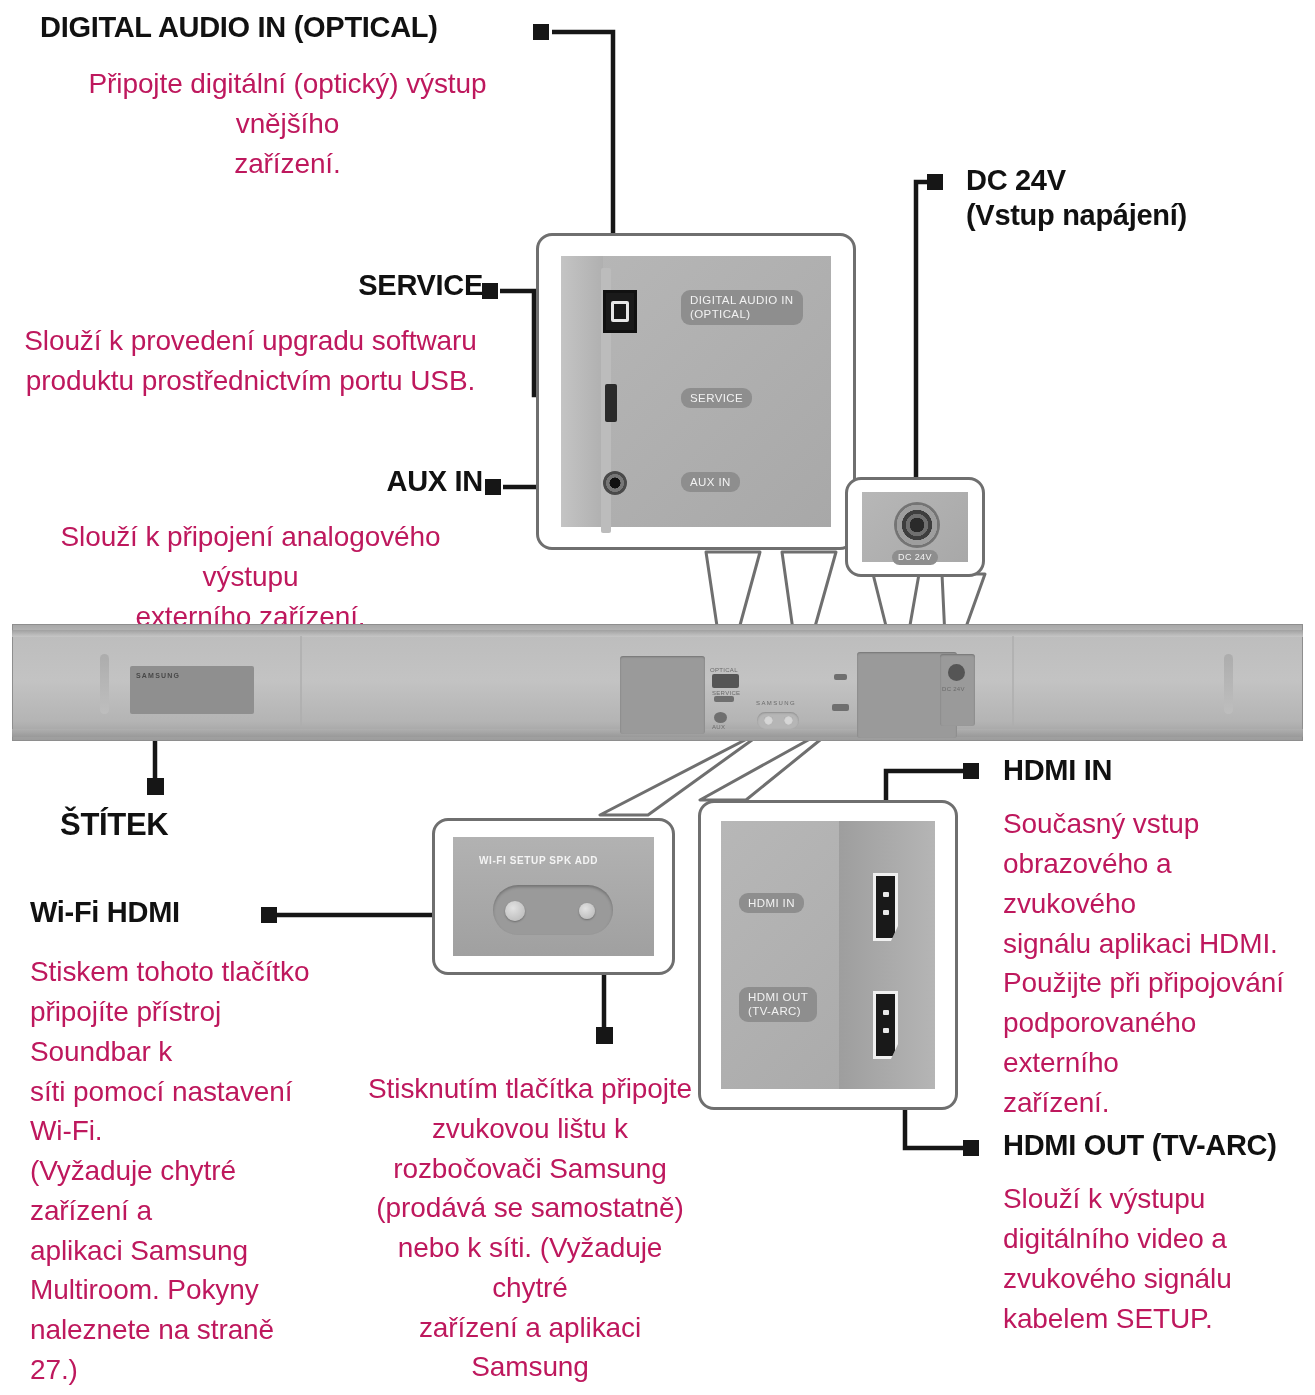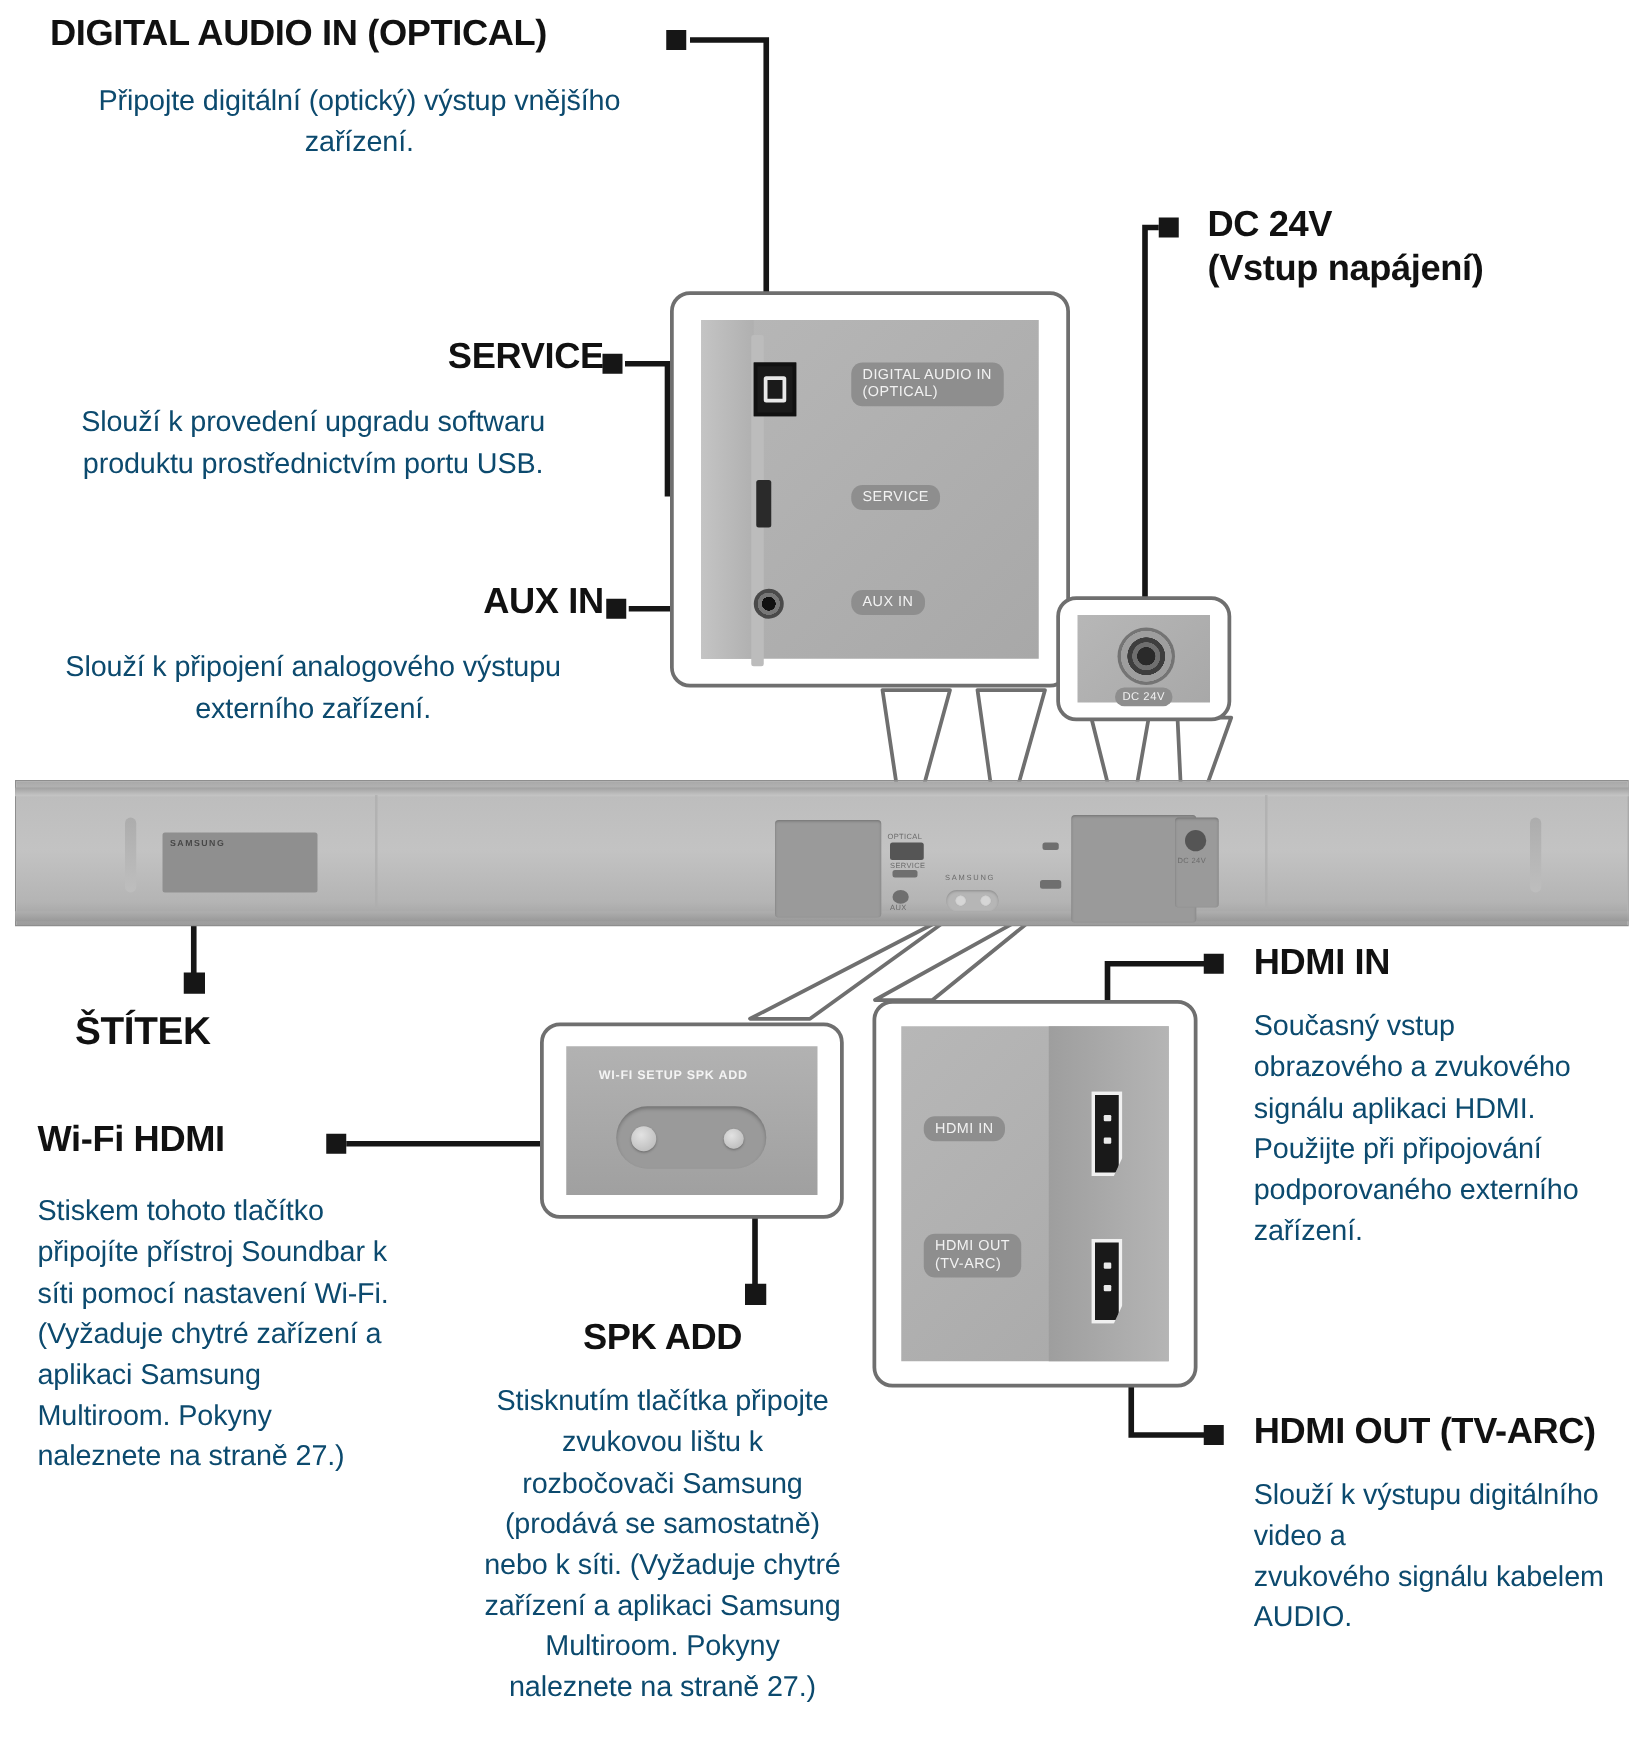--- a/index.html
+++ b/index.html
@@ -21,23 +21,23 @@
   .callout{position:absolute;}
   .hd{
     font-weight:bold;
     font-size:29px;
     line-height:1.22;
     letter-spacing:-0.3px;
     color:#111;
     white-space:pre-line;
   }
   .bd{
-    font-size:23px;
+    font-size:28px;
     line-height:1.42;
-    color:#0c4a6e;
+    color:#be185d;
     white-space:pre-line;
     letter-spacing:-0.1px;
   }
   .ta-r{text-align:right;}
   .ta-l{text-align:left;}
   .ta-c{text-align:center;}
 
   
   .marker{
     position:absolute;
@@ -274,21 +274,20 @@
 připojíte přístroj Soundbar k
 síti pomocí nastavení Wi-Fi.
 (Vyžaduje chytré zařízení a
 aplikaci Samsung
 Multiroom. Pokyny
 naleznete na straně 27.)</div>
   </div>
   <div class="marker" style="left:261px;top:907px;"></div>
 
   <div class="callout" style="left:365px;top:1053px;width:330px;">
-    <div class="hd ta-c">SPK ADD</div>
     <div class="bd ta-c" style="margin-top:16px;">Stisknutím tlačítka připojte
 zvukovou lištu k
 rozbočovači Samsung
 (prodává se samostatně)
 nebo k síti. (Vyžaduje chytré
 zařízení a aplikaci Samsung
 Multiroom. Pokyny
 naleznete na straně 27.)</div>
   </div>
   <div class="marker" style="left:596px;top:1027px;width:17px;height:17px;"></div>
@@ -300,21 +299,21 @@
 signálu aplikaci HDMI.
 Použijte při připojování
 podporovaného externího
 zařízení.</div>
   </div>
   <div class="marker" style="left:963px;top:763px;"></div>
 
   <div class="callout" style="left:1003px;top:1128px;width:305px;">
     <div class="hd ta-l">HDMI OUT (TV-ARC)</div>
     <div class="bd ta-l" style="margin-top:16px;">Slouží k výstupu digitálního video a
-zvukového signálu kabelem AUDIO.</div>
+zvukového signálu kabelem SETUP.</div>
   </div>
   <div class="marker" style="left:963px;top:1140px;"></div>
 
   <div id="soundbar">
     <div class="sb-body"></div>
     <div class="sb-toplip"></div>
     <div class="sb-botlip"></div>
 
     <div class="sb-seam" style="left:288px;"></div>
     <div class="sb-seam" style="left:1000px;"></div>

